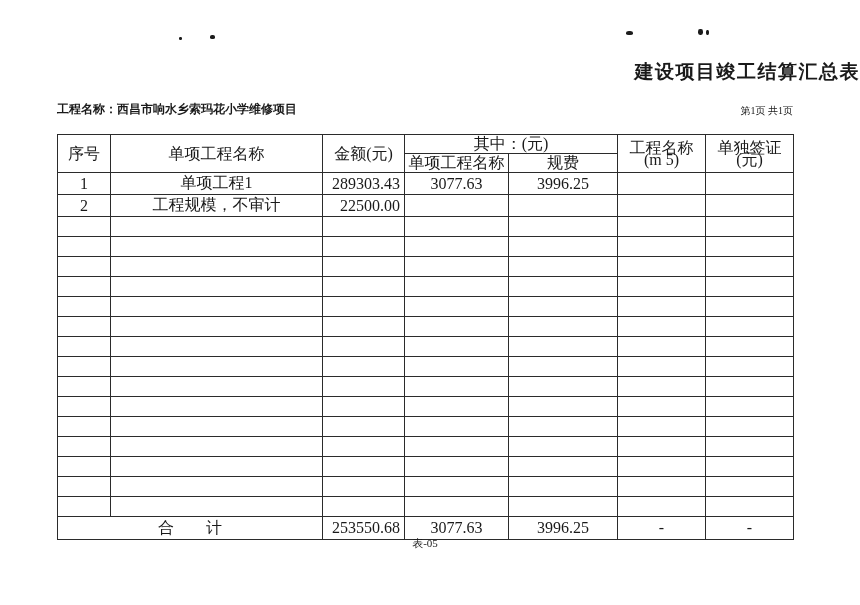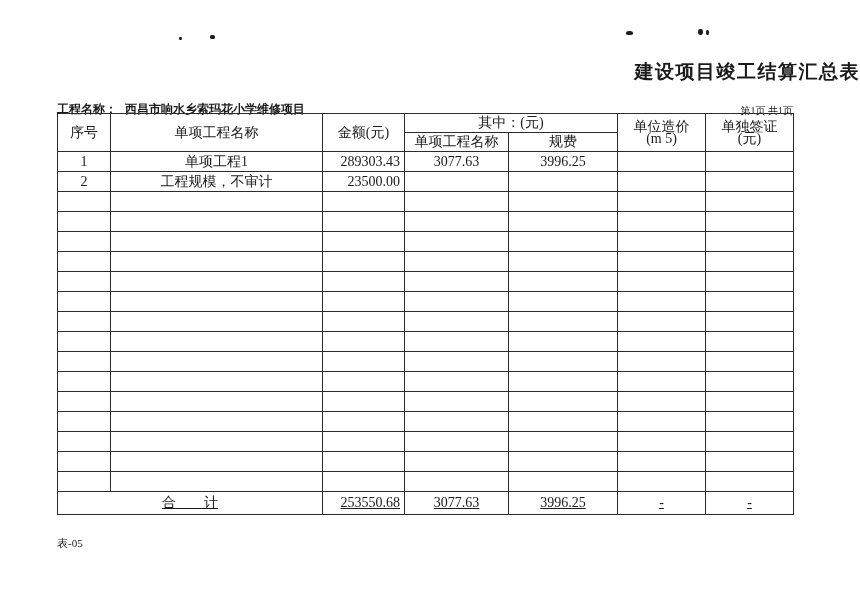--- a/index.html
+++ b/index.html
@@ -32,51 +32,51 @@
     width: 736px;
     display: flex;
     justify-content: space-between;
     align-items: flex-end;
   }
   .project-line {
     font-size: 12px;
     font-weight: bold;
     font-family: "Liberation Sans", sans-serif;
   }
-  .project-line .label { margin-right: 8px; }
+  .project-line .label { }
   .pageinfo {
     font-size: 10px;
     font-family: "Liberation Serif", serif;
   }
   table.main-table {
     position: absolute;
-    top: 113px; left: 57px;
+    top: 134px; left: 57px;
     width: 736px;
     border-collapse: collapse;
     table-layout: fixed;
-    font-size: 14px;
+    font-size: 16px;
   }
   .main-table th, .main-table td {
     border: 1px solid #2b2b2b;
     padding: 0 2px;
     text-align: center;
     font-weight: normal;
     overflow: hidden;
     white-space: nowrap;
   }
   .main-table thead th { height: 18px; line-height: 12px; }
   .main-table tbody td { height: 19px; }
-  .main-table tfoot td { height: 22px; text-decoration: underline; }
+  .main-table tfoot td { height: 22px; }
   .main-table .r { text-align: right; padding-right: 4px; }
   .th-2line div { line-height: 12px; }
   .form-no {
     position: absolute;
     top: 536px; left: 57px;
     width: 736px;
-    text-align: left;
+    text-align: center;
     font-size: 11px;
   }
   .speck {
     position: absolute;
     background: #1c1c1c;
     border-radius: 40%;
   }
 </style>
 </head>
 <body>
@@ -108,21 +108,21 @@
       <col style="width:88px">
       <col style="width:88px">
     </colgroup>
     <thead>
       <tr>
         <th rowspan="2">序号</th>
         <th rowspan="2">单项工程名称</th>
         <th rowspan="2">金额(元)</th>
         <th colspan="2">其中：(元)</th>
         <th rowspan="2" class="th-2line">
-          <div>单位造价</div>
+          <div>工程名称</div>
           <div>(m 5)</div>
         </th>
         <th rowspan="2" class="th-2line">
           <div>单独签证</div>
           <div>(元)</div>
         </th>
       </tr>
       <tr>
         <th>单项工程名称</th>
         <th>规费</th>
@@ -134,21 +134,21 @@
         <td>单项工程1</td>
         <td class="r">289303.43</td>
         <td>3077.63</td>
         <td>3996.25</td>
         <td></td>
         <td></td>
       </tr>
       <tr>
         <td>2</td>
         <td>工程规模，不审计</td>
-        <td class="r">23500.00</td>
+        <td class="r">22500.00</td>
         <td></td>
         <td></td>
         <td></td>
         <td></td>
       </tr>
     </tbody>
     <tbody>
         <tr>
           <td></td>
           <td></td>

